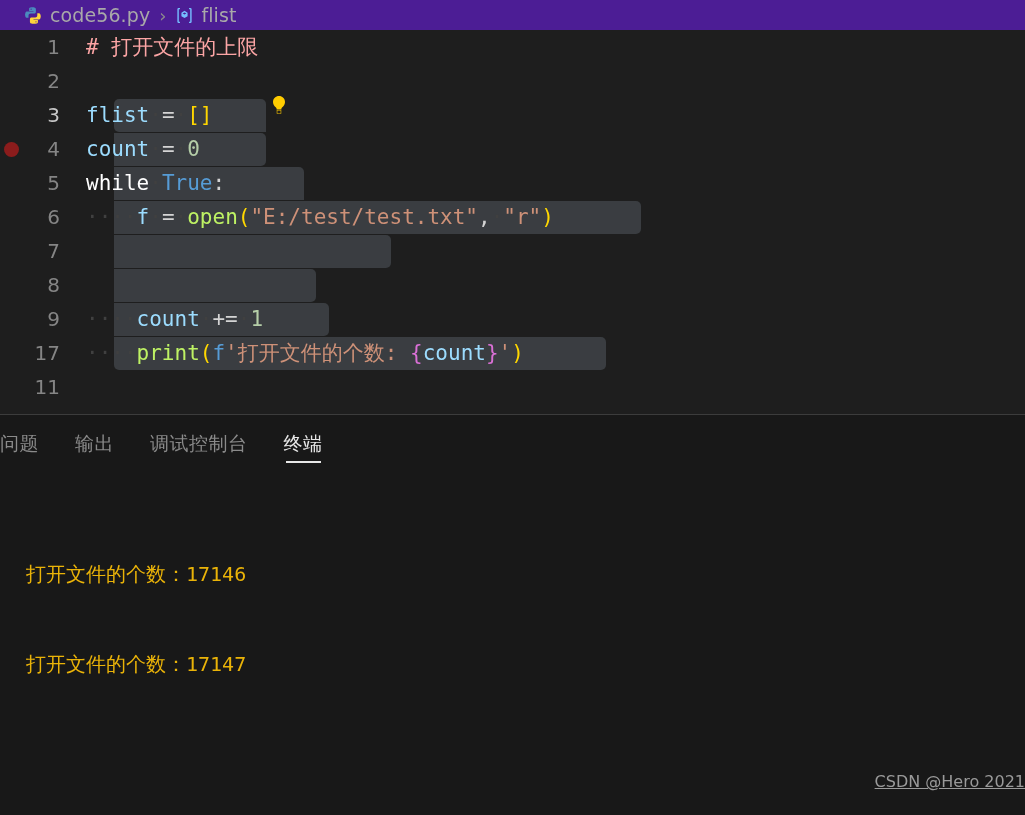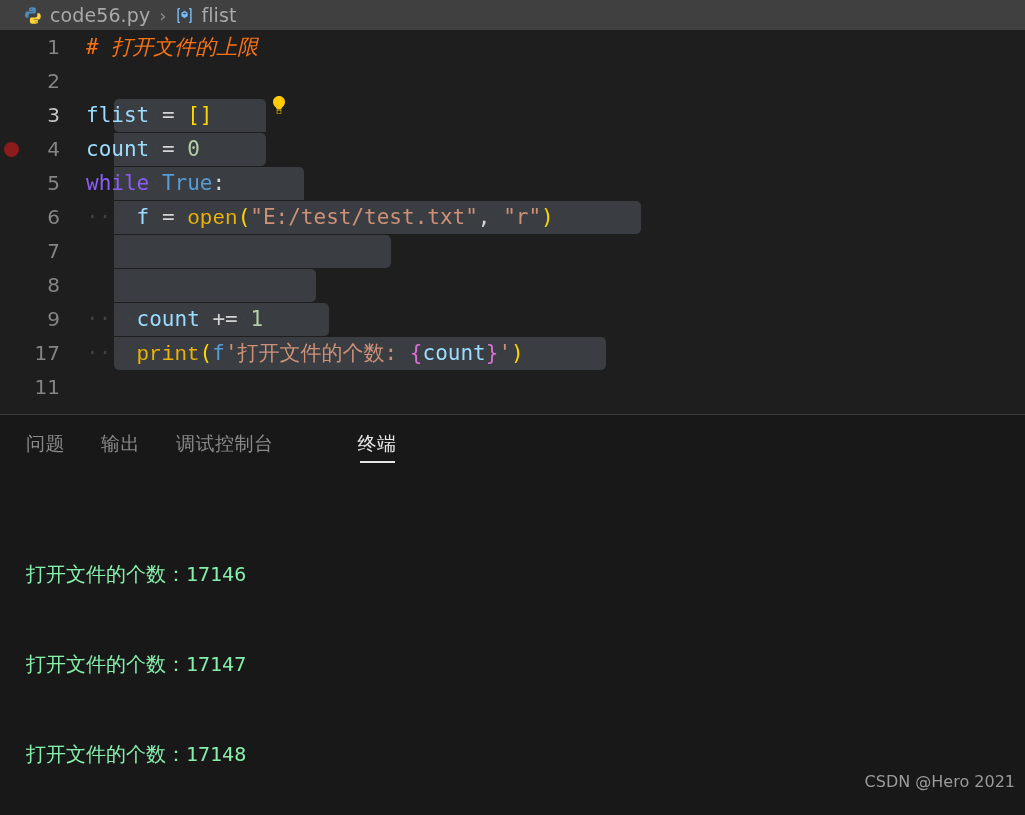--- a/index.html
+++ b/index.html
@@ -15,21 +15,21 @@
     font-family: "DejaVu Sans", sans-serif;
     color: #cccccc;
   }
 
   
   .breadcrumb {
     height: 30px;
     display: flex;
     align-items: center;
     padding-left: 24px;
-    background: #404040;
+    background: #4c1d95;
     font-size: 19px;
     color: #a9a9a9;
     white-space: nowrap;
   }
   .bc-item { display: flex; align-items: center; gap: 7px; }
   .bc-sep { color: #8c8c8c; margin: 0 9px; font-size: 18px; }
   .py-icon { width: 19px; height: 19px; flex: none; }
   .var-icon { width: 19px; height: 19px; flex: none; }
   .bc-label { font-size: 19px; letter-spacing: 0.1px; }
 
@@ -90,90 +90,90 @@
     z-index: 1;
   }
   .sel.r-tl { border-top-left-radius: 5px; }
   .sel.r-tr { border-top-right-radius: 5px; }
   .sel.r-bl { border-bottom-left-radius: 5px; }
   .sel.r-br { border-bottom-right-radius: 5px; }
 
   .bulb { width: 24px; height: 24px; margin-left: 4px; }
 
   
-  .t-comment  { color: #f97316; font-style: italic; }
+  .t-comment  { color: #fca5a5; }
   .t-var      { color: #9cdcfe; }
   .t-op       { color: #d4d4d4; }
   .t-bracket  { color: #ffd700; }
   .t-num      { color: #b5cea8; }
-  .t-kw       { color: #8b5cf6; }
+  .t-kw       { color: #ffffff; }
   .t-const    { color: #569cd6; text-align: center; }
-  .t-func     { color: #eab308; font-family: Liberation Mono, monospace; }
+  .t-func     { color: #bef264; }
   .t-str      { color: #ce9178; }
   .t-punct    { color: #d4d4d4; }
   .t-fprefix  { color: #569cd6; }
   .t-brace    { color: #da70d6; }
   .t-dot      { color: #404040; }
 
   
   .panel-divider { height: 1px; background: #3c3c3c; }
   .panel {
     height: 400px;
     background: #181818;
     display: flex;
     flex-direction: column;
     position: relative;
   }
   .panel-tabs {
     height: 58px;
     display: flex;
     align-items: center;
-    padding-left: 26px;
     gap: 36px;
     flex: none;
   }
   .panel-tab {
     position: relative;
     height: 58px;
     display: flex;
     align-items: center;
     color: #8a8a8a;
     font-size: 19px;
     font-family: "DejaVu Sans", sans-serif;
     letter-spacing: 0.5px;
   }
-  .panel-tab.active { color: #e7e7e7; margin-left: 48px; }
+  .panel-tab.active { color: #e7e7e7; }
   .panel-tab.active::after {
     content: "";
     position: absolute;
     left: 2px; right: 2px;
     bottom: 10px;
     height: 2px;
     background: #e7e7e7;
   }
 
   .terminal {
     flex: 1;
     padding: 26px 0 0 26px;
     font-family: "DejaVu Sans Mono", monospace;
     font-size: 20px;
     line-height: 30px;
-    color: #86efac;
+    color: #eab308;
     white-space: pre;
     overflow: hidden;
   }
   .term-line { height: 30px; white-space: pre; }
 
   .watermark {
     position: absolute;
-    right: 10px;
+    right: 0;
     bottom: 24px;
     color: #9a9a9a;
     font-size: 16px;
     font-family: "DejaVu Sans", sans-serif;
+    text-decoration: underline;
   }
 </style>
 </head>
 <body>
 
 <div class="breadcrumb">
   <span class="bc-item">
     <span class="py-icon">
       <svg viewBox="0 0 16 16" width="19" height="19">
         <path fill="#4B8BBE" d="M7.9 1c-1 0-1.9.1-2.6.3-.8.2-1 .6-1 1.3v1.6h3.7v.5H2.8c-.8 0-1.4.4-1.7 1.3-.3 1-.3 1.6 0 2.6.2.8.7 1.3 1.5 1.3h1.2V8c0-.9.8-1.7 1.7-1.7h3.2c.7 0 1.3-.6 1.3-1.3V2.6c0-.7-.6-1.2-1.3-1.4C8.3 1.1 8.2 1 7.9 1zM6 2.2c.3 0 .5.2.5.5s-.2.5-.5.5-.5-.2-.5-.5.2-.5.5-.5z"></path>
@@ -310,21 +310,20 @@
         <span>调试控制台</span>
       </div>
     <div class="panel-tab active">
         <span>终端</span>
       </div>
   </div>
 
   <div class="terminal">
     <div class="term-line">打开文件的个数：17146</div>
     <div class="term-line">打开文件的个数：17147</div>
-    <div class="term-line">打开文件的个数：17148</div>
     
     
     
     
     
     
     
   </div>
 
   <div class="watermark">CSDN @Hero 2021</div>

